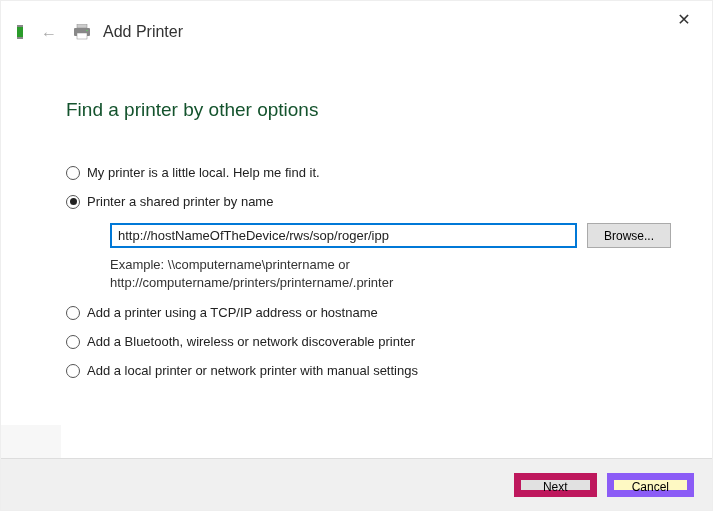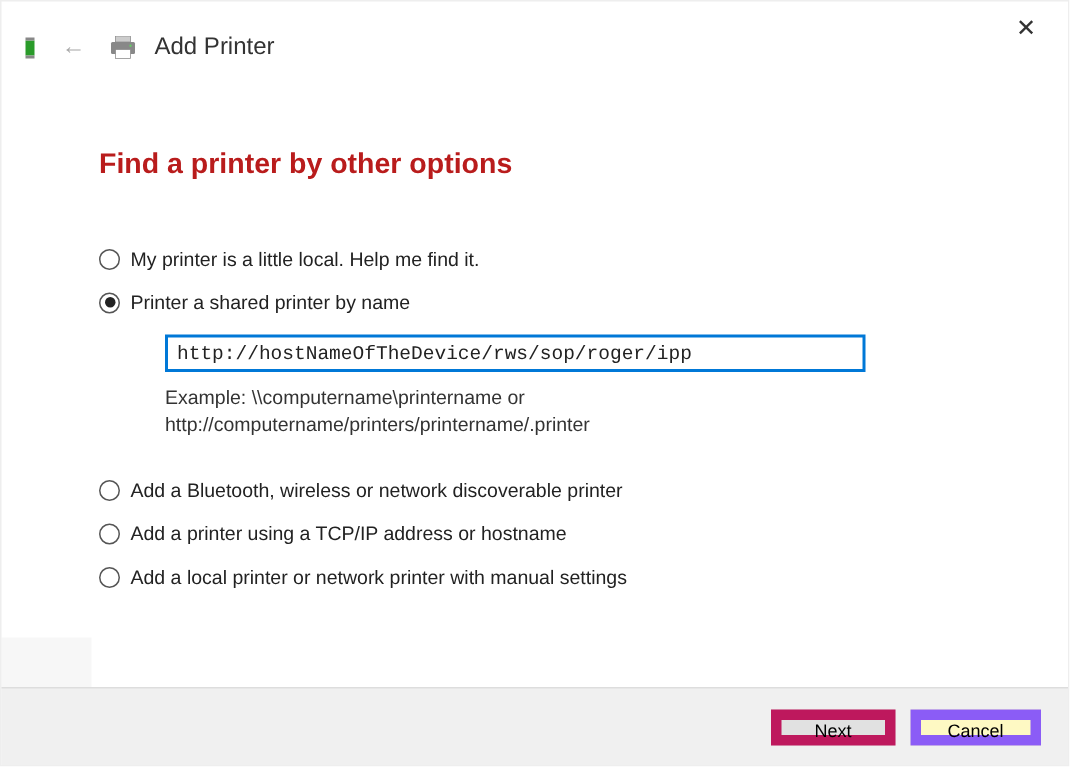--- a/index.html
+++ b/index.html
@@ -5,29 +5,29 @@
     * { box-sizing: border-box; margin: 0; padding: 0; font-family: "Segoe UI", Tahoma, sans-serif; }
     body { width: 713px; height: 511px; background: #fff; position: relative; overflow: hidden; }
     .outer { width: 100%; height: 100%; position: relative; border: 1px solid #eee; }
     .close-btn { position: absolute; top: 6px; right: 14px; width: 28px; height: 24px; display: flex; align-items: center; justify-content: center; font-size: 16px; color: #333; cursor: pointer; }
     .header-row { position: absolute; top: 22px; left: 12px; display: flex; align-items: center; gap: 12px; }
     .wiz-icon { width: 14px; height: 18px; display: flex; align-items: center; justify-content: center; }
     .wiz-icon svg { display: block; }
     .back-arrow { color: #aaa; font-size: 16px; cursor: pointer; line-height: 1; margin-left: 2px; }
     .printer-icon-sm { width: 18px; height: 16px; display: flex; align-items: center; justify-content: center; margin-left: 4px; }
     .header-title { font-size: 16px; color: #333; }
-    .page-title { position: absolute; top: 98px; left: 65px; font-size: 19px; font-weight: 700; color: #b91c1c; }
+    .page-title { position: absolute; top: 98px; left: 65px; font-size: 19px; font-weight: 400; color: #14532d; }
     .options-area { position: absolute; top: 164px; left: 65px; right: 20px; }
     .radio-row { display: flex; align-items: center; gap: 7px; margin-bottom: 14px; font-size: 13px; color: #222; cursor: pointer; }
     .radio { width: 14px; height: 14px; border: 1px solid #555; border-radius: 50%; flex-shrink: 0; display: flex; align-items: center; justify-content: center; background: #fff; }
     .radio.selected::after { content: ""; width: 7px; height: 7px; background: #222; border-radius: 50%; }
     .input-row { display: flex; align-items: center; gap: 10px; margin-left: 44px; margin-bottom: 8px; }
-    .url-input { width: 467px; height: 25px; border: 2px solid #0078d7; padding: 0 6px; font-size: 13px; color: #222; outline: none; font-family: Liberation Mono, monospace; }
+    .url-input { width: 467px; height: 25px; border: 2px solid #0078d7; padding: 0 6px; font-size: 13px; color: #222; outline: none; }
     .browse-btn { width: 84px; height: 25px; border: 1px solid #aaa; background: #e1e1e1; font-size: 12px; cursor: pointer; }
-    .example-block { margin-left: 44px; font-size: 13px; color: #333; line-height: 1.35; margin-bottom: 28px; }
+    .example-block { margin-left: 44px; font-size: 13px; color: #333; line-height: 1.35; margin-bottom: 14px; }
     .footer { position: absolute; bottom: 0; left: 0; right: 0; height: 52px; background: #f0f0f0; border-top: 1px solid #ddd; display: flex; align-items: center; justify-content: flex-end; gap: 10px; padding-right: 18px; }
     .btn { height: 24px; padding: 0 18px; font-size: 12px; background: #fef9c3; border: 7px solid #8b5cf6; cursor: pointer; }
     .btn.primary { border: 7px solid #be185d; background: #e1e1e1; padding: 0 22px; }
     .shadow-stub { position: absolute; left: 0; bottom: 0; width: 60px; height: 85px; background: #f7f7f7; z-index: -1; }
   </style>
 </head>
 <body>
 
 <div class="outer">
 
@@ -64,35 +64,36 @@
       <span>My printer is a little local. Help me find it.</span>
     </div>
 
     <div class="radio-row">
       <span class="radio selected"></span>
       <span>Printer a shared printer by name</span>
     </div>
 
     <div class="input-row">
       <input type="text" class="url-input" value="http://hostNameOfTheDevice/rws/sop/roger/ipp" style="">
+      <button class="browse-btn">Browse...</button>
     </div>
 
     <div class="example-block">
       <div>Example: \\computername\printername or</div>
       <div>http://computername/printers/printername/.printer</div>
     </div>
 
     <div class="radio-row">
       <span class="radio"></span>
-      <span>Add a Bluetooth, wireless or network discoverable printer</span>
+      <span>Add a printer using a TCP/IP address or hostname</span>
     </div>
 
     <div class="radio-row">
       <span class="radio"></span>
-      <span>Add a printer using a TCP/IP address or hostname</span>
+      <span>Add a Bluetooth, wireless or network discoverable printer</span>
     </div>
 
     <div class="radio-row">
       <span class="radio"></span>
       <span>Add a local printer or network printer with manual settings</span>
     </div>
 
   </div>
 
   <div class="footer">

